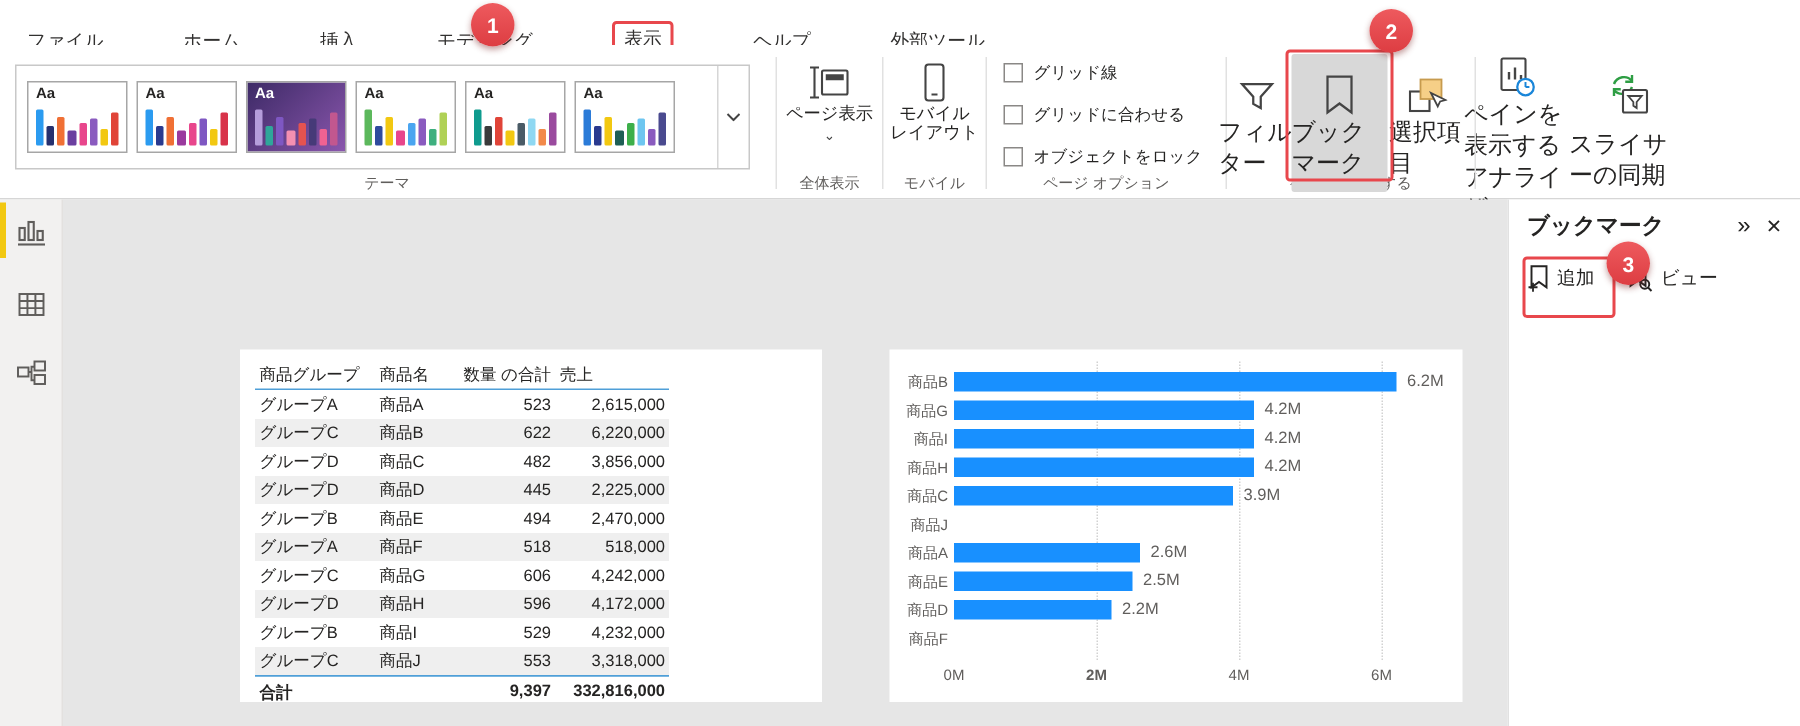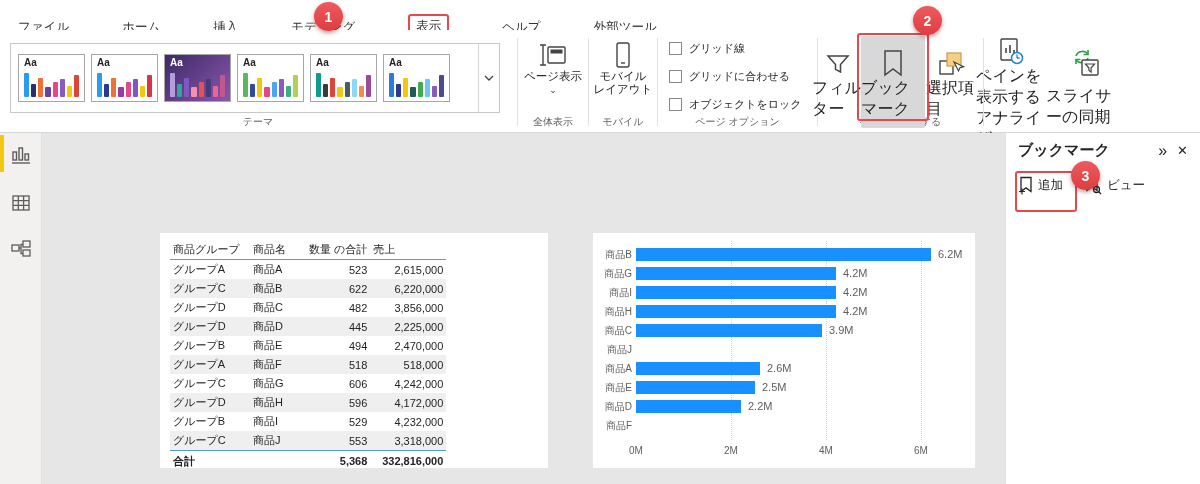--- a/index.html
+++ b/index.html
@@ -412,33 +412,33 @@
                 <td>グループC</td>
                 <td>商品J</td>
                 <td class="num">553</td>
                 <td class="num">3,318,000</td>
               </tr>
             </tbody>
           <tfoot>
               <tr>
                 <td>合計</td>
                 <td></td>
-                <td class="num">5,368</td>
+                <td class="num">9,397</td>
                 <td class="num">332,816,000</td>
               </tr>
             </tfoot>
         </table>
       </div>
     </div>
 
     <div class="visual" style="left:593px;top:100px;width:382px;height:235px;">
       <div id="grid-layer" style="position:absolute;left:43px;top:0;right:8px;bottom:0;">
           <span class="c-tick" style="left: 0px;">0M</span>
           <div class="gridline" style="left: 95px;"></div>
-          <span class="c-tick" style="left: 95px;">2M</span>
+          <span class="c-tick" style="left: 95px; font-weight: bold;">2M</span>
           <div class="gridline" style="left: 190px;"></div>
           <span class="c-tick" style="left: 190px;">4M</span>
           <div class="gridline" style="left: 285px;"></div>
           <span class="c-tick" style="left: 285px;">6M</span>
         </div>
       <div class="c-rows" id="chart-rows">
           <div class="c-row">
             <span class="c-label">商品B</span>
             <div class="c-plot">
               <div class="c-bar" style="width: 295px; background: rgb(24, 144, 255);"></div>

